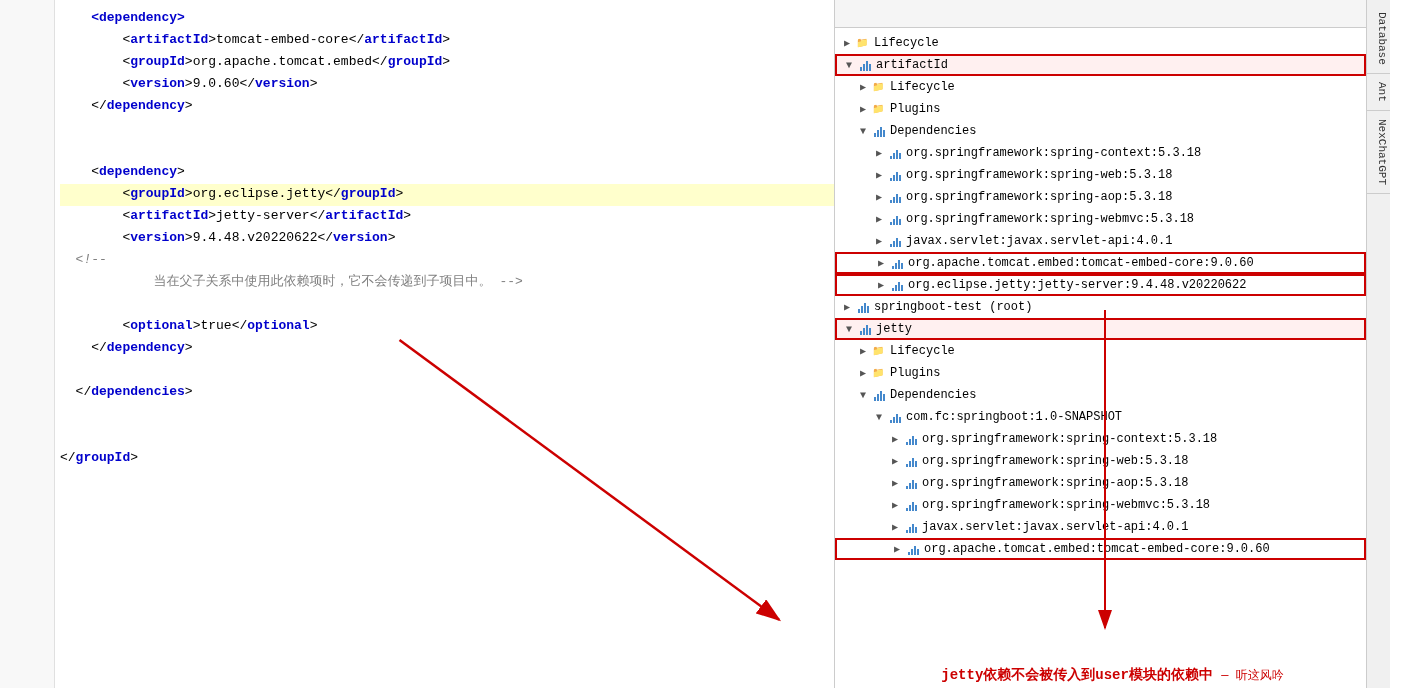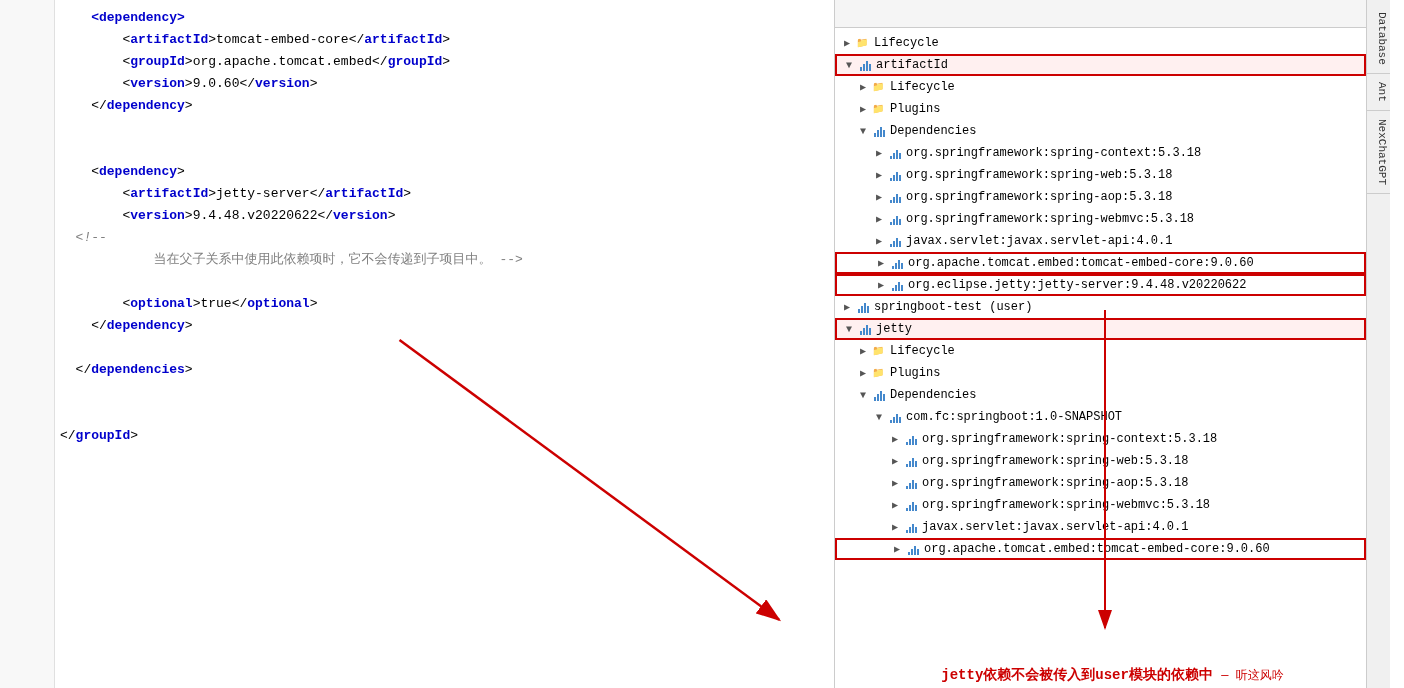--- a/index.html
+++ b/index.html
@@ -224,20 +224,23 @@
     <div class="line">
       <span>&nbsp;&nbsp;&nbsp;&nbsp;&lt;/<span class="xml-tag">dependency</span>&gt;</span>
     </div>
 
     <div class="line">&nbsp;</div>
     <div class="line">&nbsp;</div>
 
     <div class="line">
       <span>&nbsp;&nbsp;&nbsp;&nbsp;&lt;<span class="xml-tag">dependency</span>&gt;</span>
     </div>
+    <div class="line highlight-yellow">
+      <span>&nbsp;&nbsp;&nbsp;&nbsp;&nbsp;&nbsp;&nbsp;&nbsp;&lt;<span class="xml-tag">groupId</span>&gt;org.eclipse.jetty&lt;/<span class="xml-tag">groupId</span>&gt;</span>
+    </div>
     <div class="line">
       <span>&nbsp;&nbsp;&nbsp;&nbsp;&nbsp;&nbsp;&nbsp;&nbsp;&lt;<span class="xml-tag">artifactId</span>&gt;jetty-server&lt;/<span class="xml-tag">artifactId</span>&gt;</span>
     </div>
     <div class="line">
       <span>&nbsp;&nbsp;&nbsp;&nbsp;&nbsp;&nbsp;&nbsp;&nbsp;&lt;<span class="xml-tag">version</span>&gt;9.4.48.v20220622&lt;/<span class="xml-tag">version</span>&gt;</span>
     </div>
     <div class="line">
       <span class="comment-text">&nbsp;&nbsp;&lt;!--</span>
     </div>
     <div class="line">
@@ -421,21 +424,21 @@
         <div class="tree-item indent-0">
           <span class="tree-expand">▶</span>
           <span class="tree-icon module-icon">
             <span class="bar-icon">
                 <span style="height:4px"></span>
                 <span style="height:7px"></span>
                 <span style="height:10px"></span>
                 <span style="height:7px"></span>
               </span>
           </span>
-          <span class="tree-label">springboot-test (user)</span>
+          <span class="tree-label">springboot-test (root)</span>
         </div>
 
         <div class="tree-item indent-0" style="border: 2px solid #cc0000; background:#fff0f0;">
           <span class="tree-expand">▼</span>
           <span class="tree-icon module-icon">
             <span class="bar-icon">
                 <span style="height:4px"></span>
                 <span style="height:7px"></span>
                 <span style="height:10px"></span>
                 <span style="height:7px"></span>

